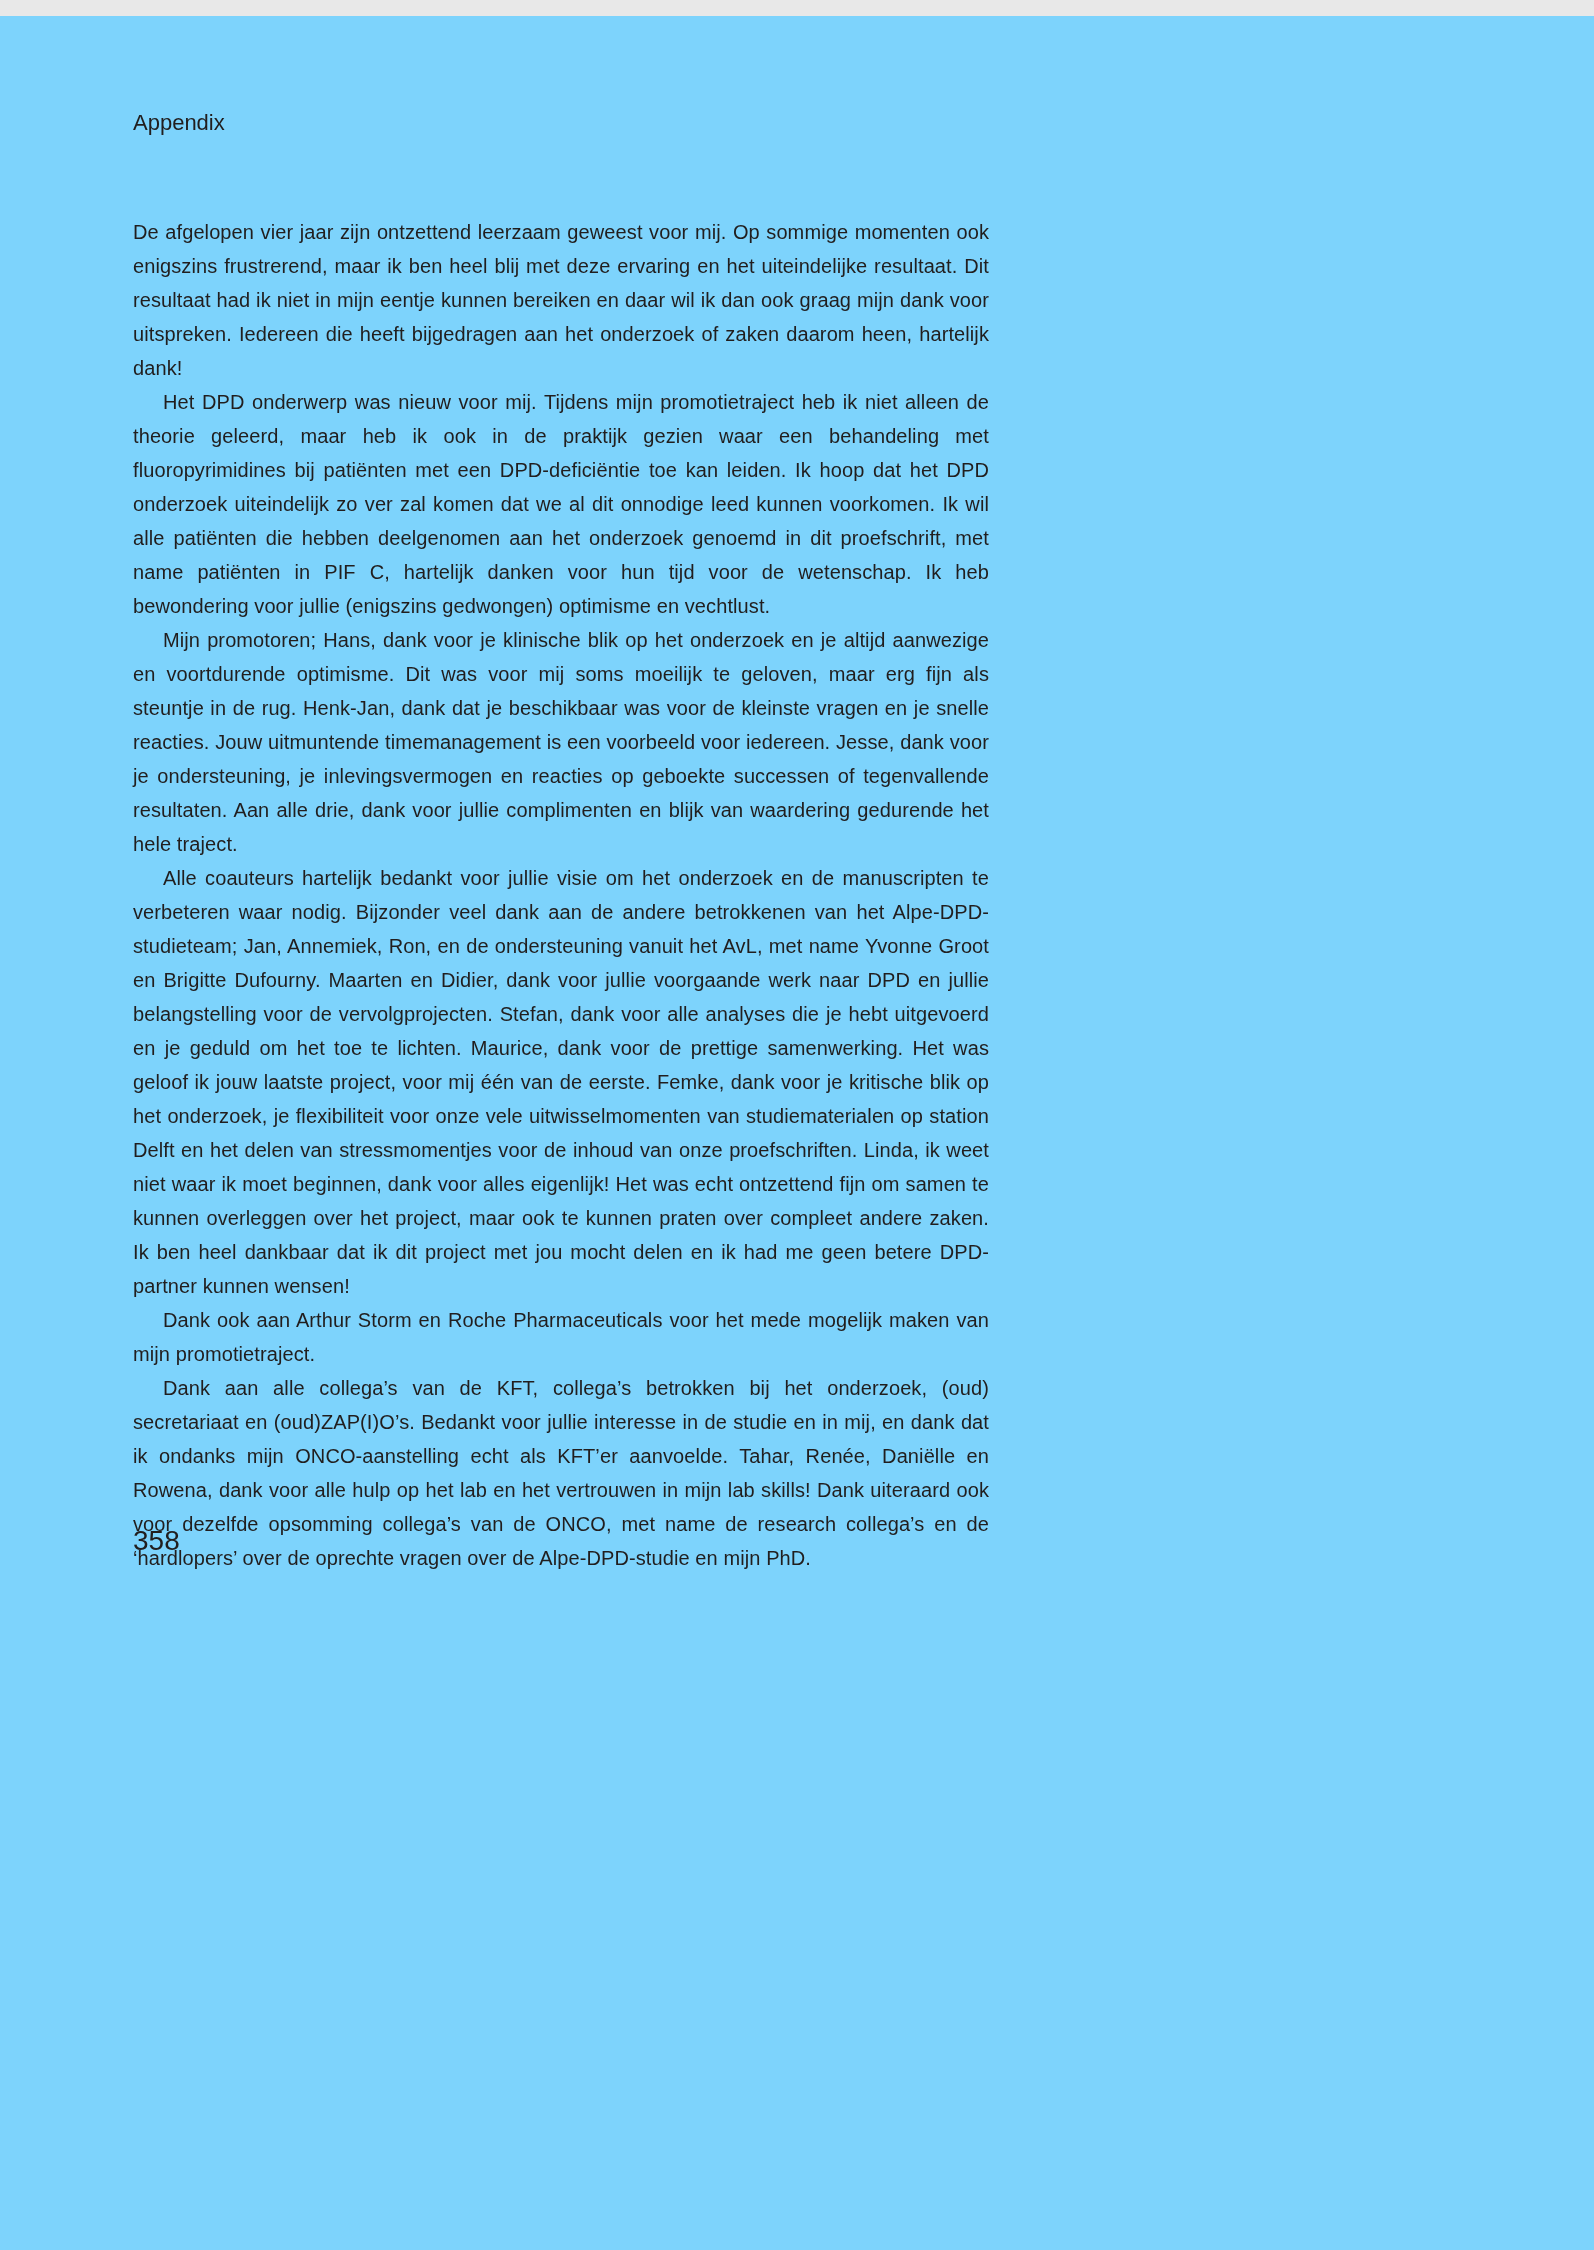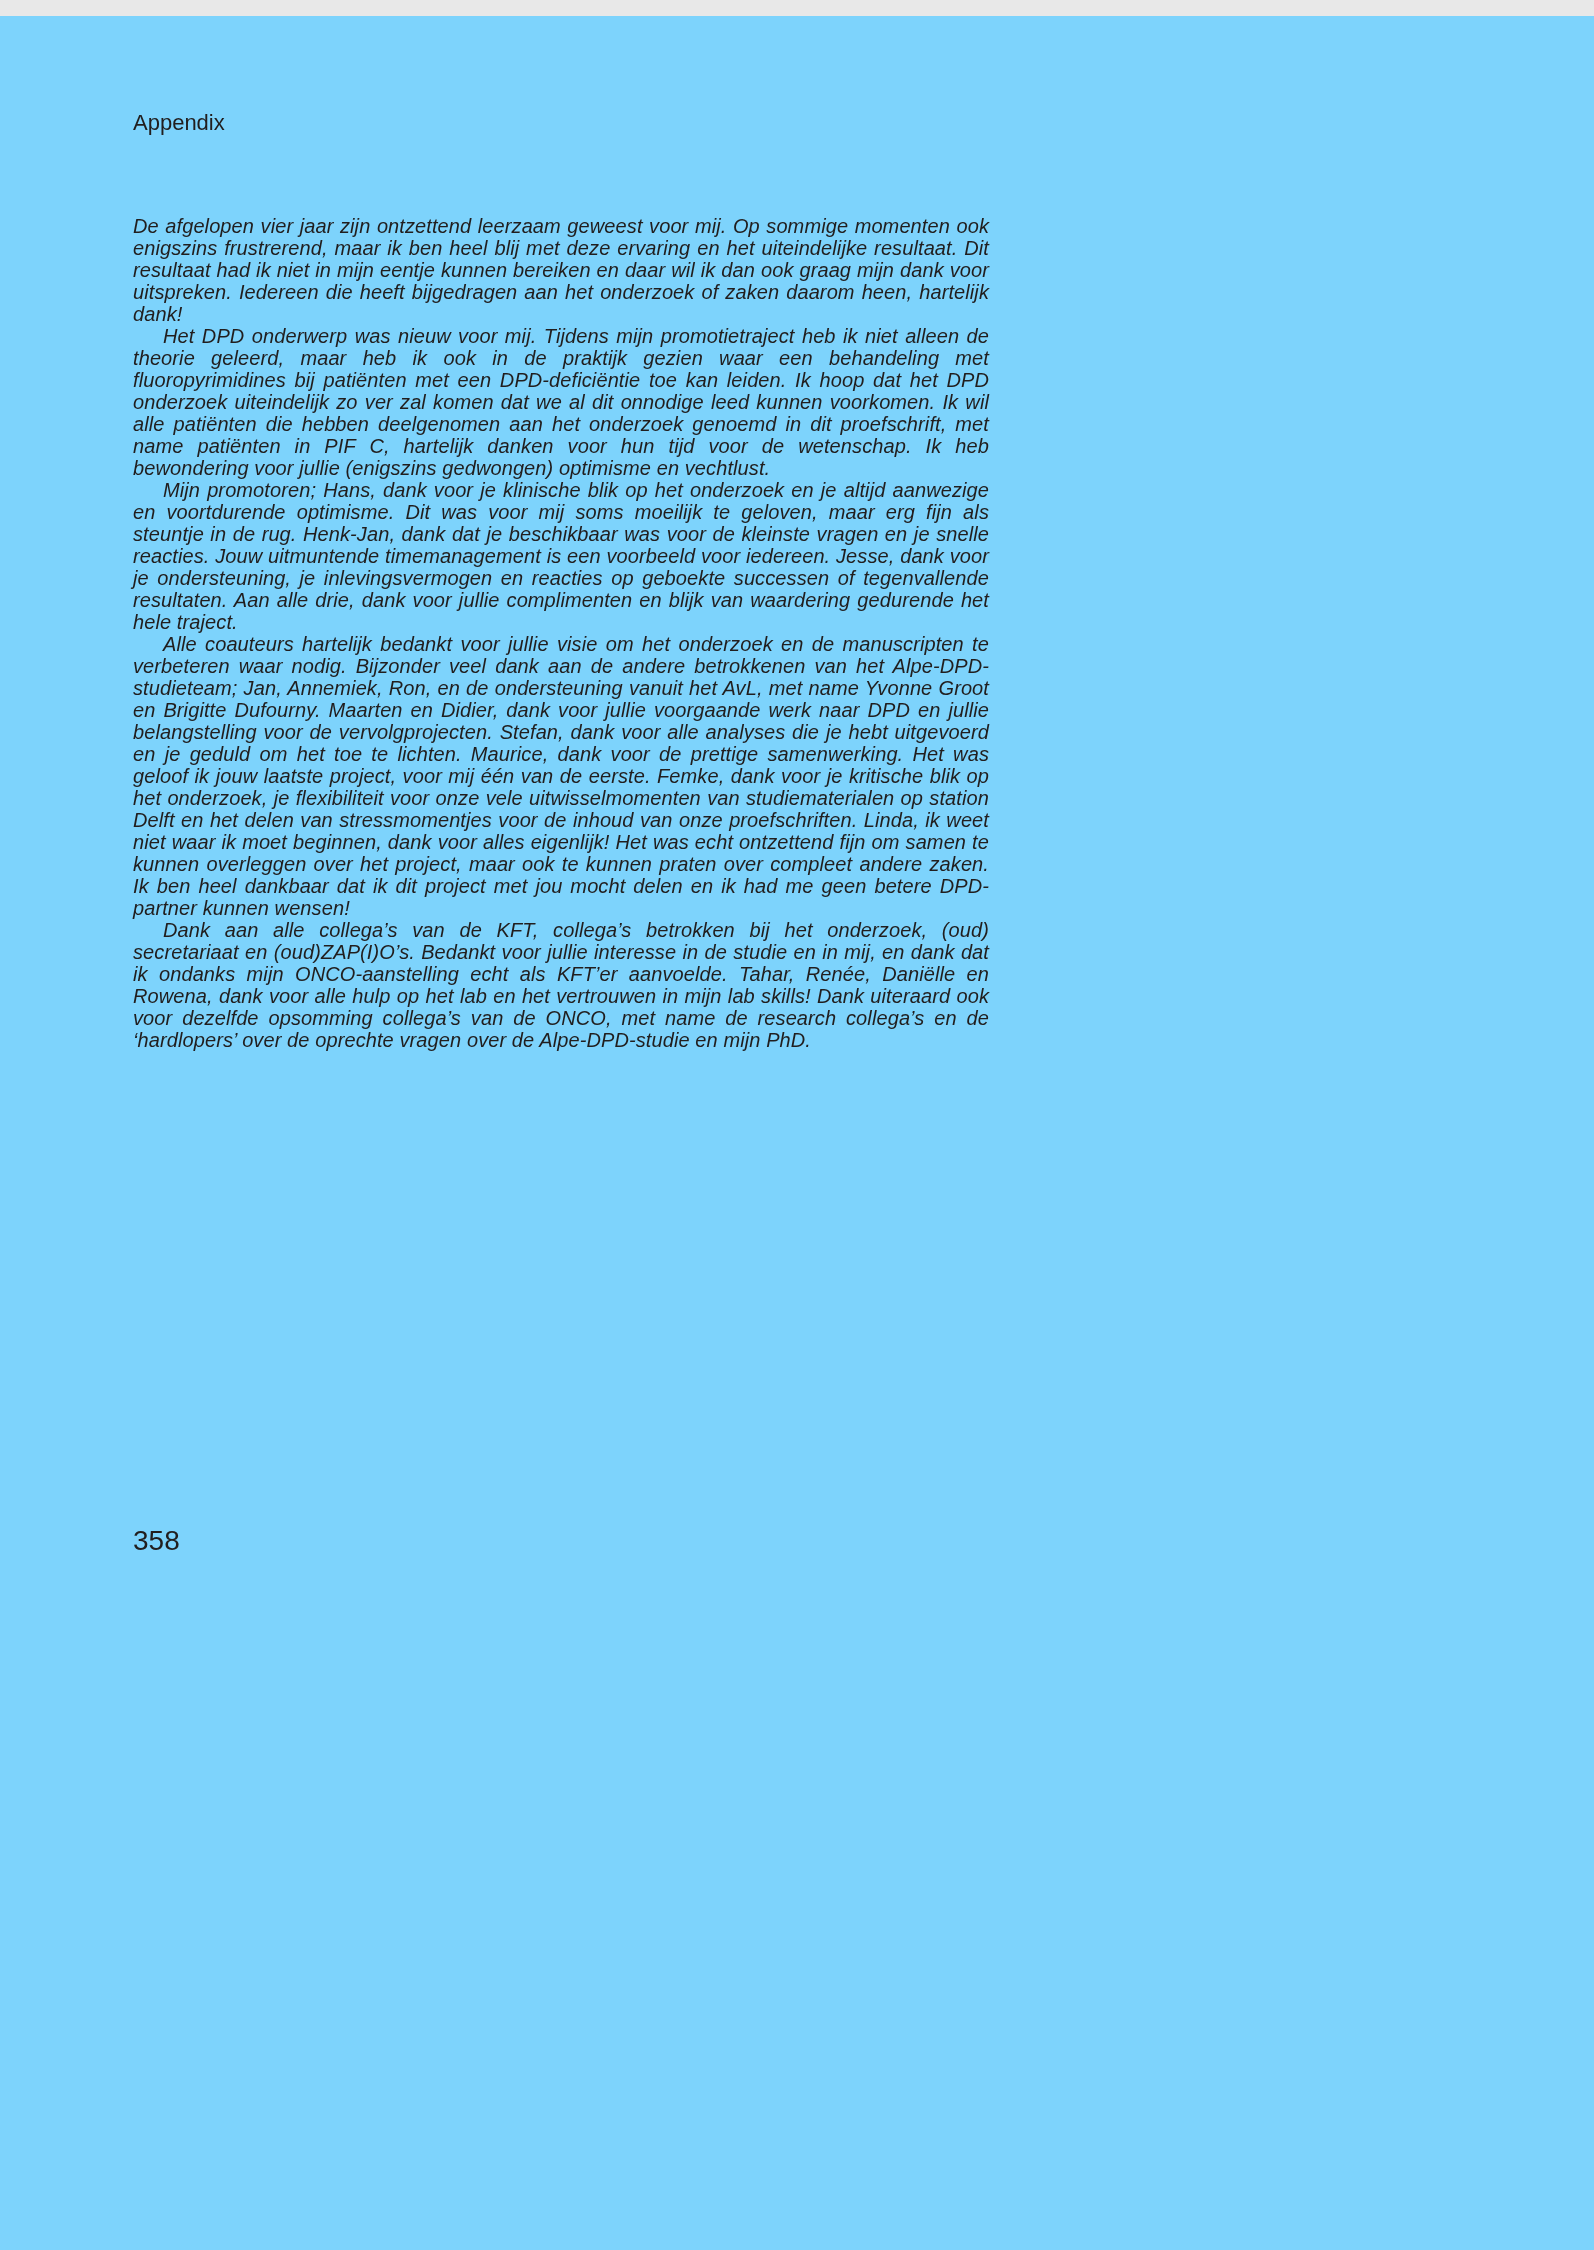--- a/index.html
+++ b/index.html
@@ -33,25 +33,24 @@
   }
   .section-title {
     font-size: 21px;
     font-weight: bold;
     line-height: 26px;
     margin: 0 0 4px 0;
   }
   .paragraphs p {
     margin: 0;
     font-size: 20px;
-    line-height: 22px;
+    line-height: 34px;
     text-align: justify;
     text-justify: inter-word;
     letter-spacing: 0.1px;
-    font-style: italic;
   }
   .paragraphs p + p {
     text-indent: 30px;
   }
   .page-number {
     position: absolute;
     left: 133px;
     top: 1512px;
     font-size: 28px;
     line-height: 26px;
@@ -63,19 +62,20 @@
 <div class="page">
 
   <div class="running-header">Appendix</div>
 
   <div class="content">
     <div class="paragraphs">
         <p>De afgelopen vier jaar zijn ontzettend leerzaam geweest voor mij. Op sommige momenten ook enigszins frustrerend, maar ik ben heel blij met deze ervaring en het uiteindelijke resultaat. Dit resultaat had ik niet in mijn eentje kunnen bereiken en daar wil ik dan ook graag mijn dank voor uitspreken. Iedereen die heeft bijgedragen aan het onderzoek of zaken daarom heen, hartelijk dank!</p>
         <p>Het DPD onderwerp was nieuw voor mij. Tijdens mijn promotietraject heb ik niet alleen de theorie geleerd, maar heb ik ook in de praktijk gezien waar een behandeling met fluoropyrimidines bij patiënten met een DPD-deficiëntie toe kan leiden. Ik hoop dat het DPD onderzoek uiteindelijk zo ver zal komen dat we al dit onnodige leed kunnen voorkomen. Ik wil alle patiënten die hebben deelgenomen aan het onderzoek genoemd in dit proefschrift, met name patiënten in PIF C, hartelijk danken voor hun tijd voor de wetenschap. Ik heb bewondering voor jullie (enigszins gedwongen) optimisme en vechtlust.</p>
         <p>Mijn promotoren; Hans, dank voor je klinische blik op het onderzoek en je altijd aanwezige en voortdurende optimisme. Dit was voor mij soms moeilijk te geloven, maar erg fijn als steuntje in de rug. Henk-Jan, dank dat je beschikbaar was voor de kleinste vragen en je snelle reacties. Jouw uitmuntende timemanagement is een voorbeeld voor iedereen. Jesse, dank voor je ondersteuning, je inlevingsvermogen en reacties op geboekte successen of tegenvallende resultaten. Aan alle drie, dank voor jullie complimenten en blijk van waardering gedurende het hele traject.</p>
         <p>Alle coauteurs hartelijk bedankt voor jullie visie om het onderzoek en de manuscripten te verbeteren waar nodig. Bijzonder veel dank aan de andere betrokkenen van het Alpe-DPD-studieteam; Jan, Annemiek, Ron, en de ondersteuning vanuit het AvL, met name Yvonne Groot en Brigitte Dufourny. Maarten en Didier, dank voor jullie voorgaande werk naar DPD en jullie belangstelling voor de vervolgprojecten. Stefan, dank voor alle analyses die je hebt uitgevoerd en je geduld om het toe te lichten. Maurice, dank voor de prettige samenwerking. Het was geloof ik jouw laatste project, voor mij één van de eerste. Femke, dank voor je kritische blik op het onderzoek, je flexibiliteit voor onze vele uitwisselmomenten van studiematerialen op station Delft en het delen van stressmomentjes voor de inhoud van onze proefschriften. Linda, ik weet niet waar ik moet beginnen, dank voor alles eigenlijk! Het was echt ontzettend fijn om samen te kunnen overleggen over het project, maar ook te kunnen praten over compleet andere zaken. Ik ben heel dankbaar dat ik dit project met jou mocht delen en ik had me geen betere DPD-partner kunnen wensen!</p>
+        <p>Dank ook aan Arthur Storm en Roche Pharmaceuticals voor het mede mogelijk maken van mijn promotietraject.</p>
         <p>Dank aan alle collega’s van de KFT, collega’s betrokken bij het onderzoek, (oud) secretariaat en (oud)ZAP(I)O’s. Bedankt voor jullie interesse in de studie en in mij, en dank dat ik ondanks mijn ONCO-aanstelling echt als KFT’er aanvoelde. Tahar, Renée, Daniëlle en Rowena, dank voor alle hulp op het lab en het vertrouwen in mijn lab skills! Dank uiteraard ook voor dezelfde opsomming collega’s van de ONCO, met name de research collega’s en de ‘hardlopers’ over de oprechte vragen over de Alpe-DPD-studie en mijn PhD.</p>
       </div>
   </div>
 
   <div class="page-number">358</div>
 
 </div>
 
 </body></html>

